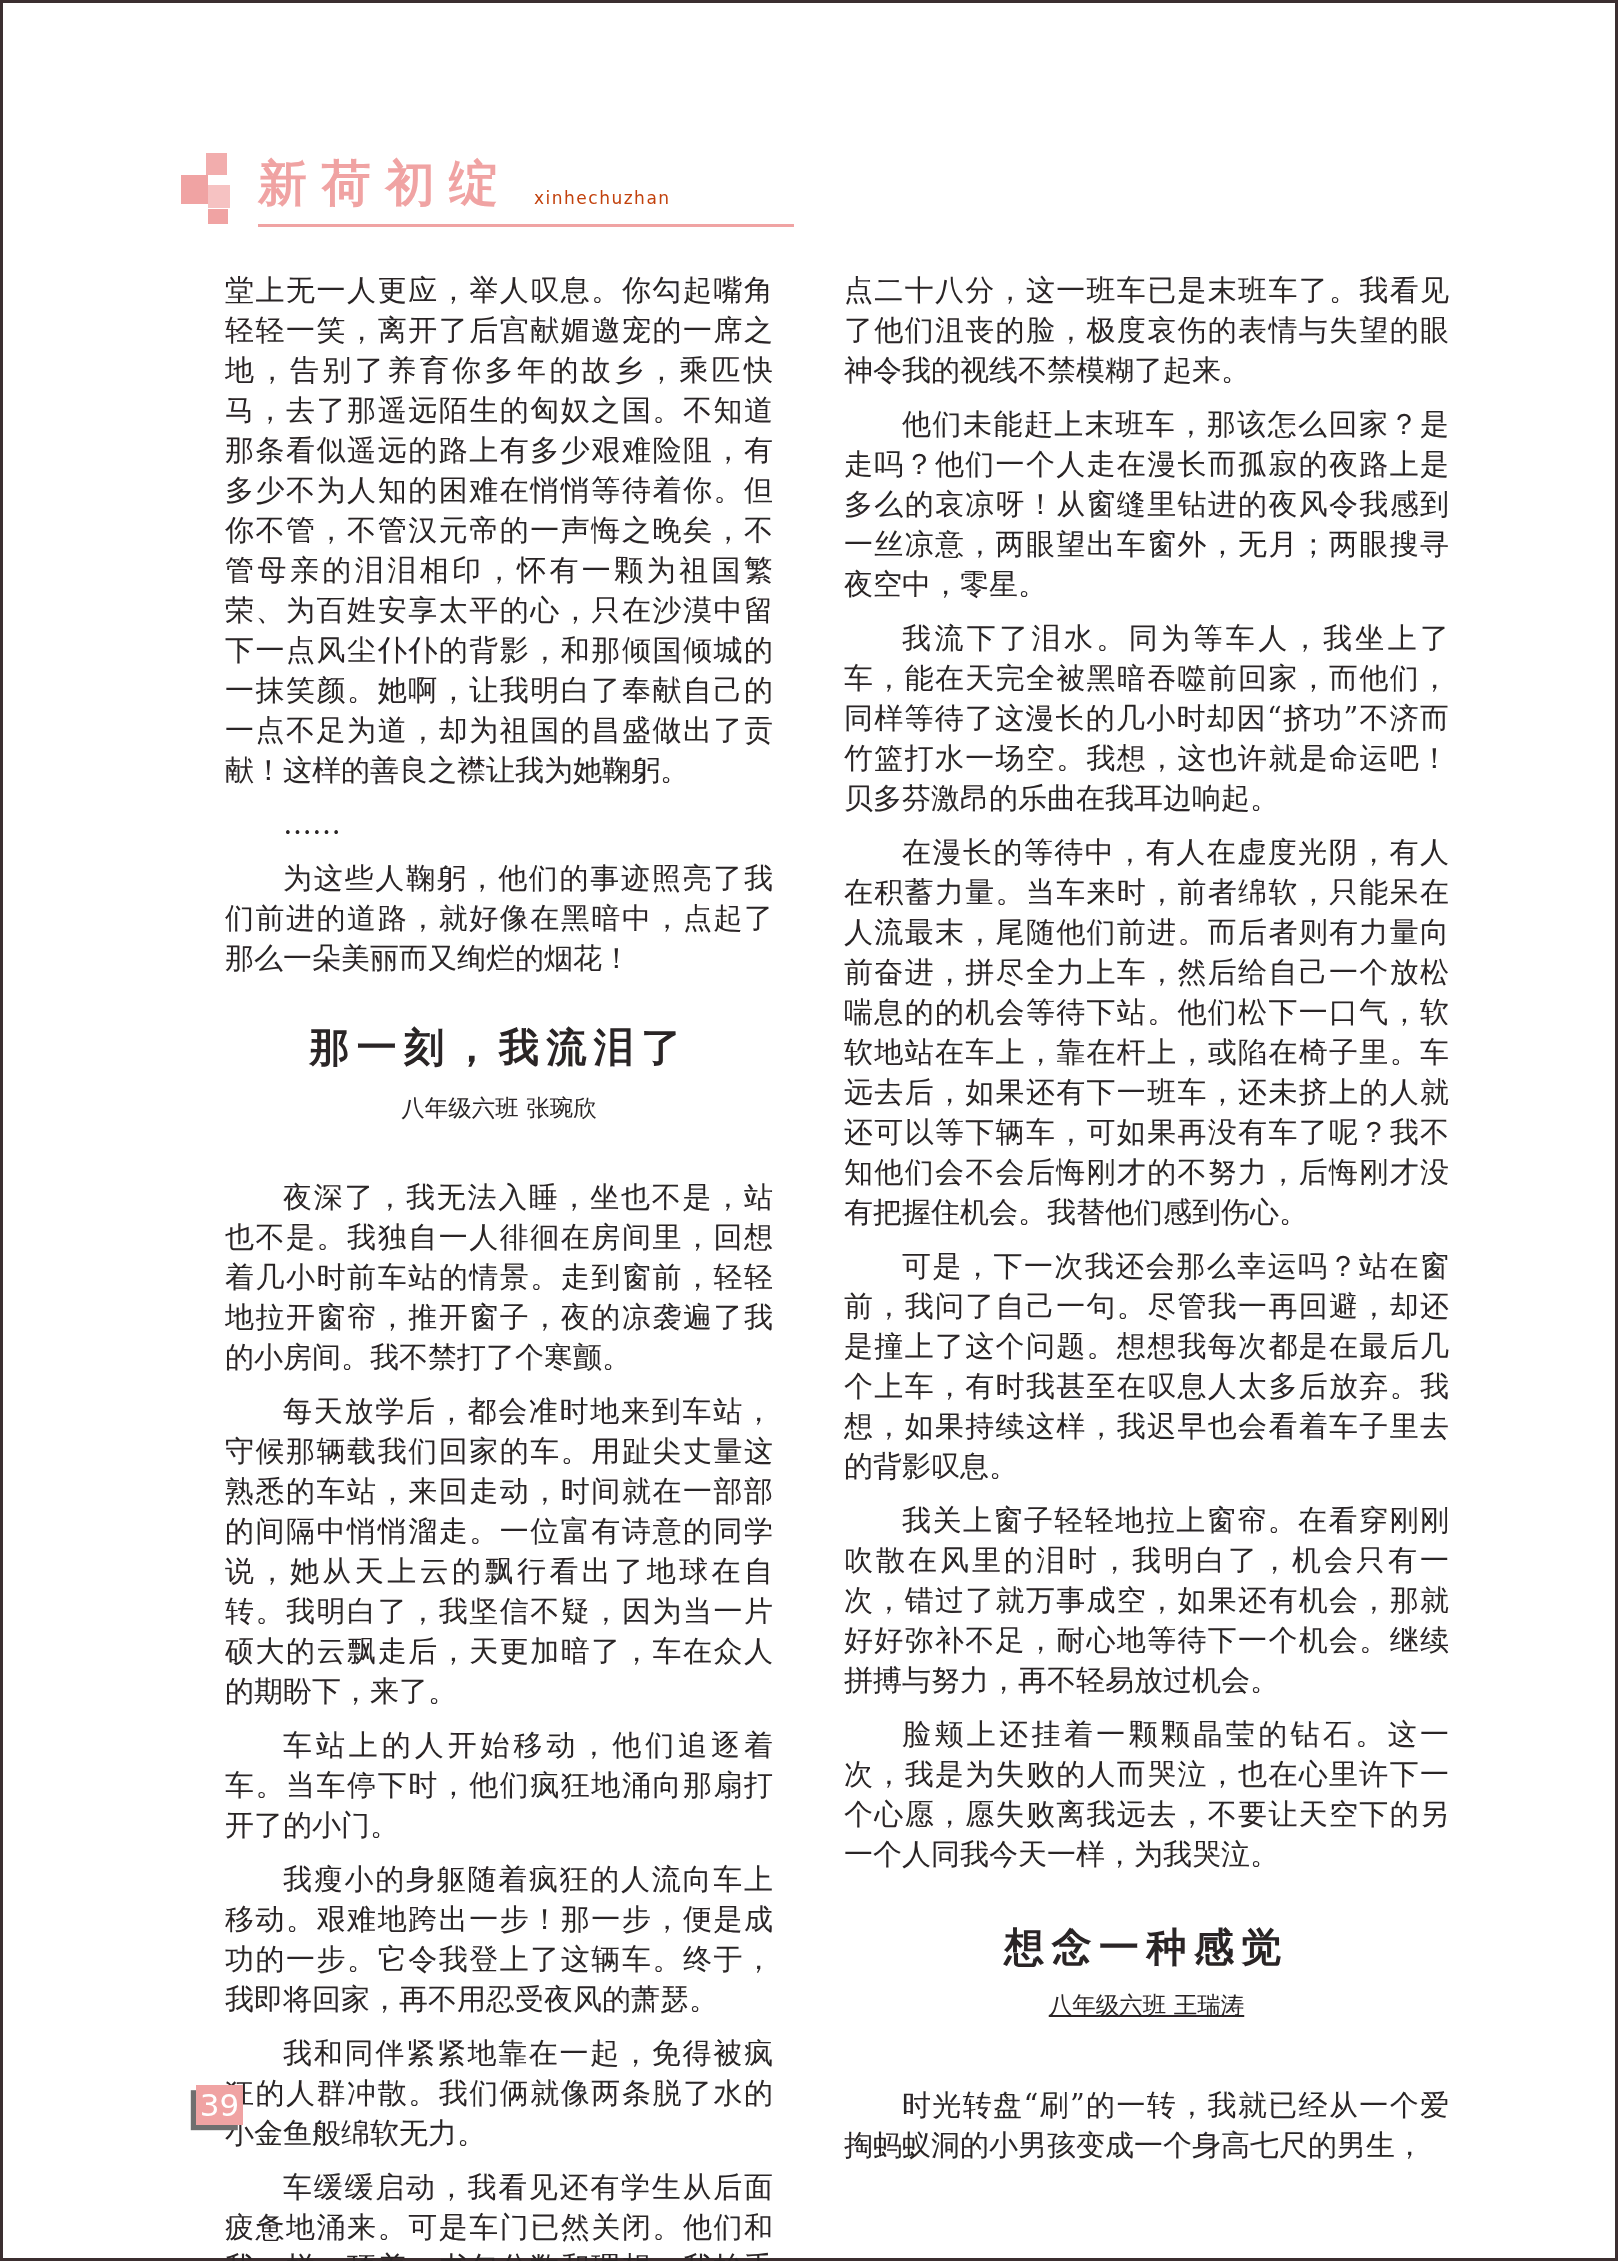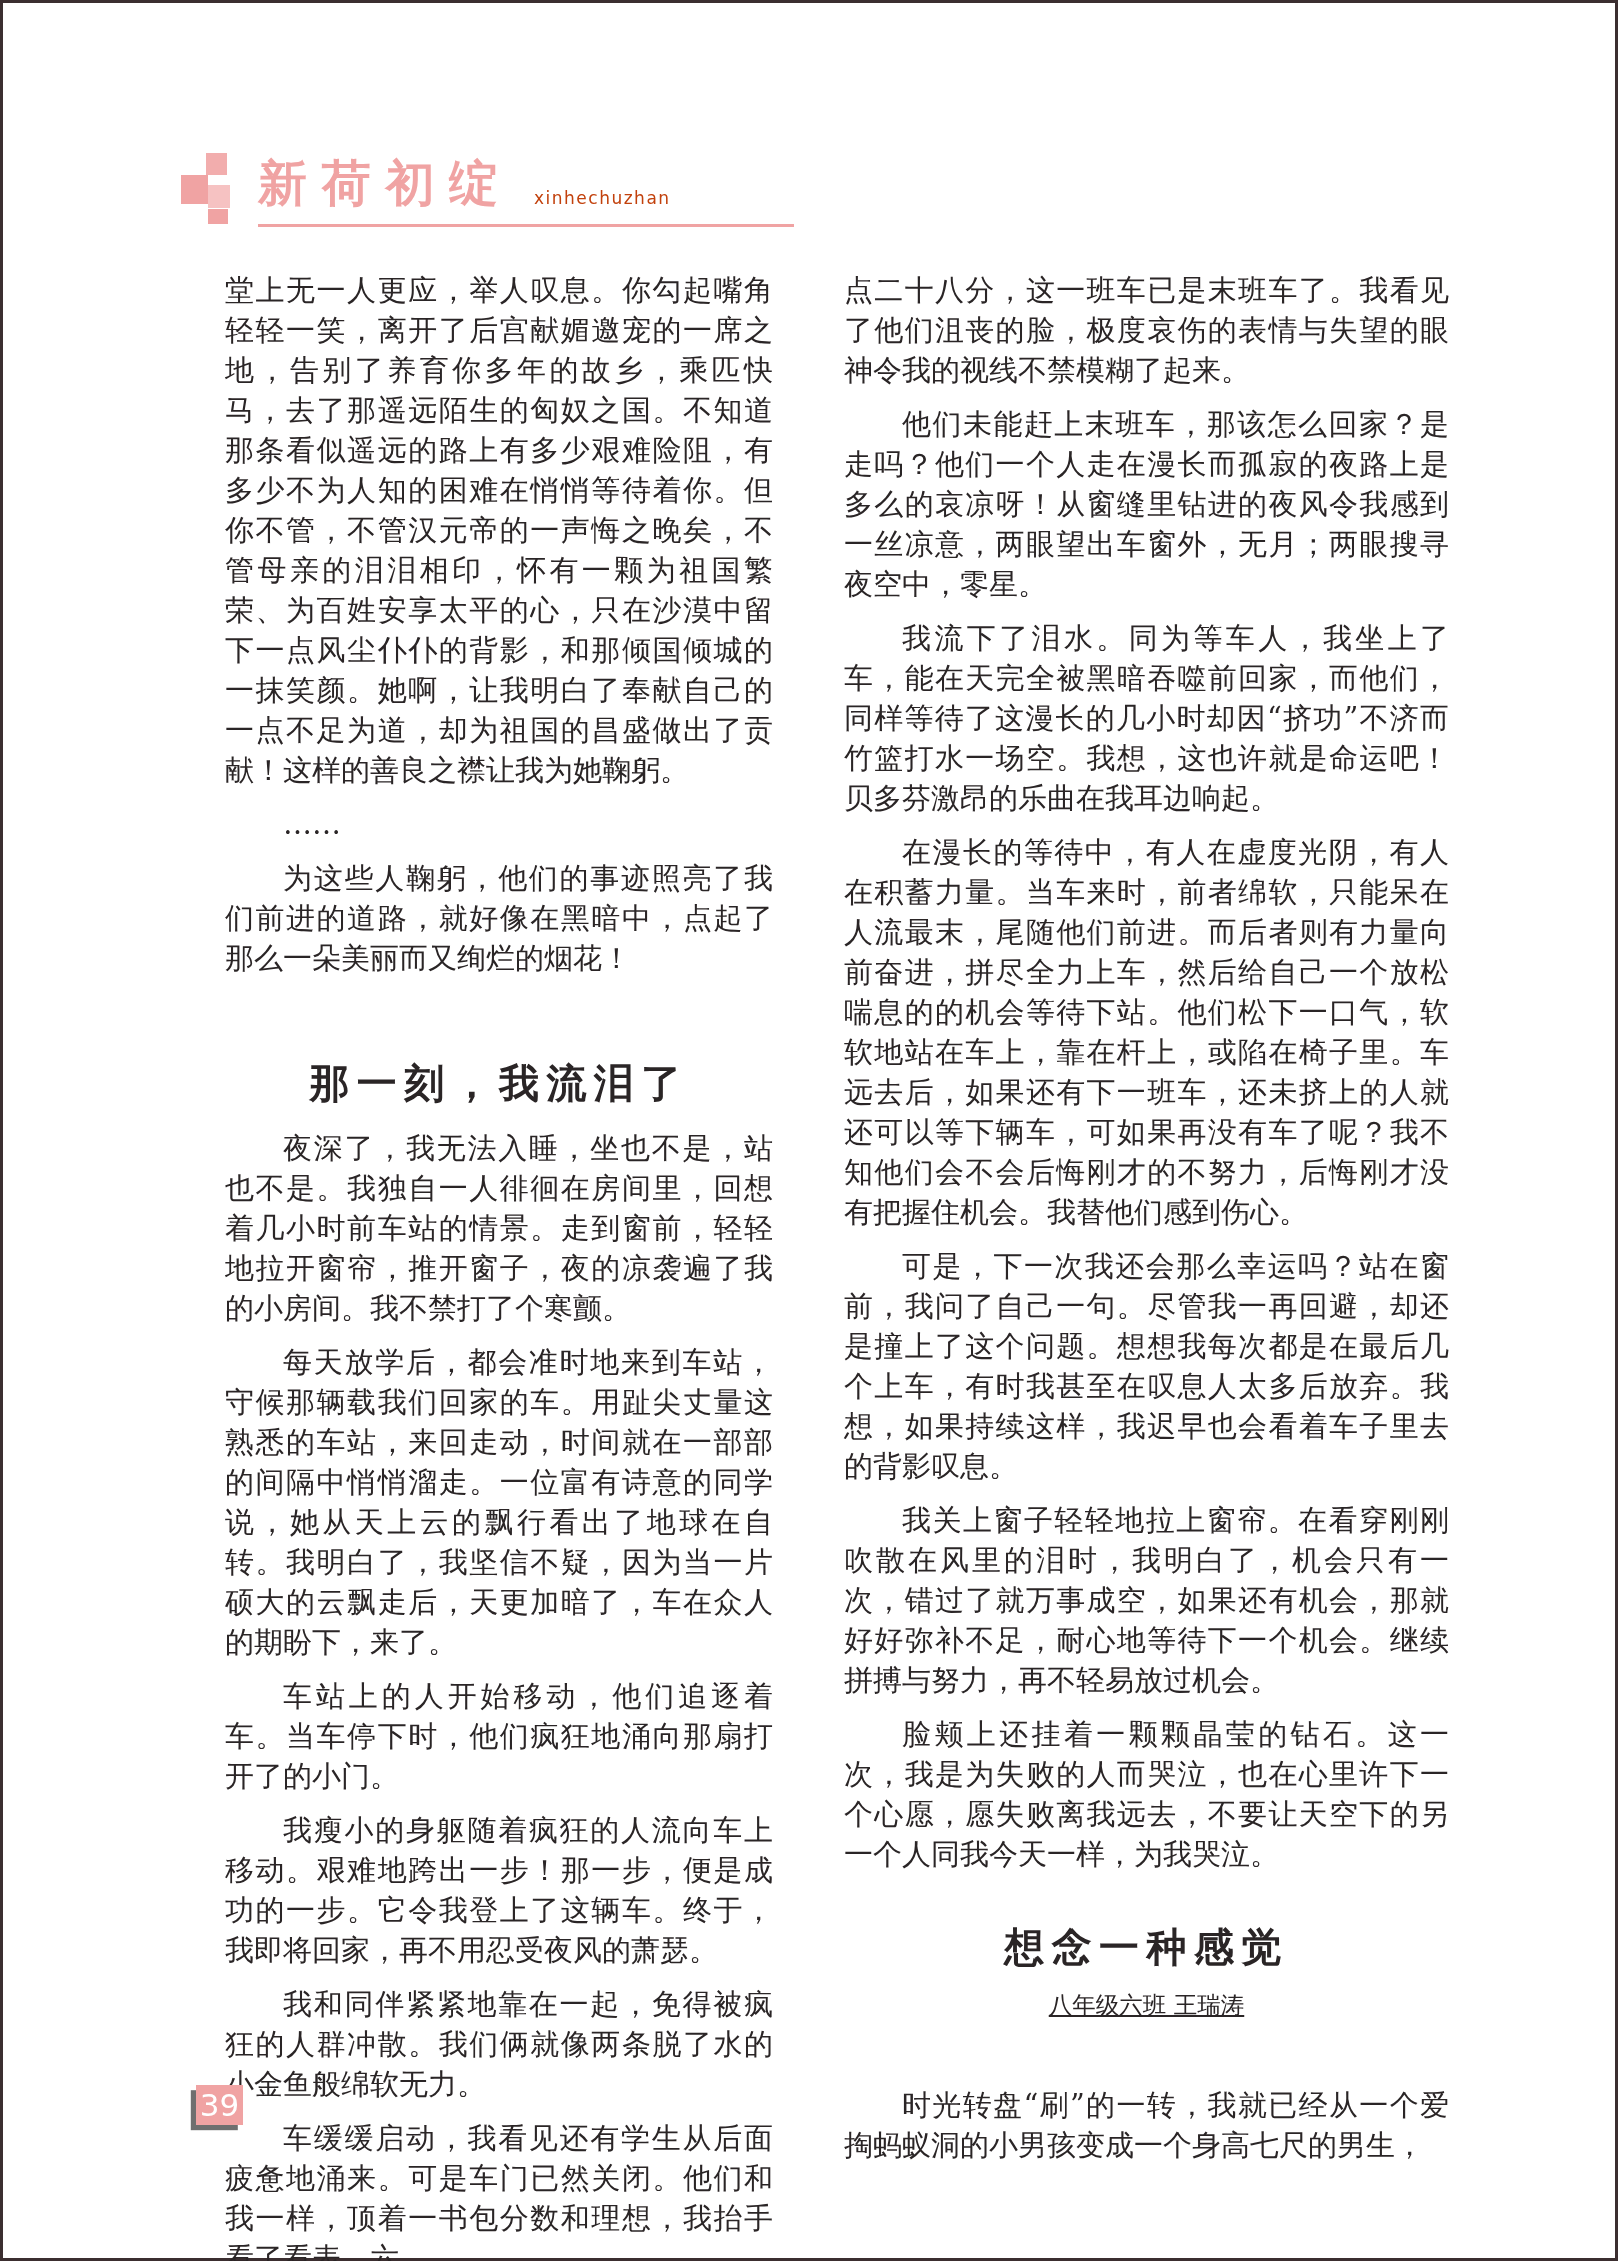--- a/index.html
+++ b/index.html
@@ -23,21 +23,21 @@
   .header-underline{position:absolute;left:77px;top:77px;width:536px;height:2.9px;
          background:#f0a3a3;}
 
   
   .col{position:absolute;top:256px;font-size:29px;line-height:40px;
        text-align:justify;}
   .col-left{left:211px;width:576px;}
   .col-right{left:830px;width:633px;}
   .col p{margin:14px;text-indent:2em;}
   .col p.cont{text-indent:0;}
-  .essay-title{margin:79px 0 19px 0;text-align:center;text-indent:0;
+  .essay-title{margin:43px 0 19px 0;text-align:center;text-indent:0;
        font-size:40px;font-weight:bold;letter-spacing:7.4px;line-height:52px;}
   .essay-title.second{margin-top:47px;margin-bottom:16px;}
   .author{text-align:center;text-indent:0;font-size:23.5px;line-height:32px;
        margin:0 0 53px 0;}
   .author.second{margin-bottom:64px;text-decoration:underline;}
 
   
   .page-badge{position:absolute;left:196px;top:2085px;width:47px;height:40px;
        background:#f0a3a3;box-shadow:-5.2px 5.2px 0 #6f6f6f;color:#ffffff;
        font-family:"DejaVu Sans","Liberation Sans",sans-serif;font-size:31px;
@@ -59,20 +59,21 @@
   <div class="brand-pinyin">xinhechuzhan</div>
   <div class="header-underline"></div>
 </div>
 
 <div class="col col-left">
   <p class="cont">堂上无一人更应，举人叹息。你勾起嘴角轻轻一笑，离开了后宫献媚邀宠的一席之地，告别了养育你多年的故乡，乘匹快马，去了那遥远陌生的匈奴之国。不知道那条看似遥远的路上有多少艰难险阻，有多少不为人知的困难在悄悄等待着你。但你不管，不管汉元帝的一声悔之晚矣，不管母亲的泪泪相印，怀有一颗为祖国繁荣、为百姓安享太平的心，只在沙漠中留下一点风尘仆仆的背影，和那倾国倾城的一抹笑颜。她啊，让我明白了奉献自己的一点不足为道，却为祖国的昌盛做出了贡献！这样的善良之襟让我为她鞠躬。</p>
   <p>……</p>
   <p>为这些人鞠躬，他们的事迹照亮了我们前进的道路，就好像在黑暗中，点起了那么一朵美丽而又绚烂的烟花！</p>
 
   <h2 class="essay-title">那一刻，我流泪了</h2>
+  <div class="author">八年级六班 张琬欣</div>
 
   <p>夜深了，我无法入睡，坐也不是，站也不是。我独自一人徘徊在房间里，回想着几小时前车站的情景。走到窗前，轻轻地拉开窗帘，推开窗子，夜的凉袭遍了我的小房间。我不禁打了个寒颤。</p>
   <p>每天放学后，都会准时地来到车站，守候那辆载我们回家的车。用趾尖丈量这熟悉的车站，来回走动，时间就在一部部的间隔中悄悄溜走。一位富有诗意的同学说，她从天上云的飘行看出了地球在自转。我明白了，我坚信不疑，因为当一片硕大的云飘走后，天更加暗了，车在众人的期盼下，来了。</p>
   <p>车站上的人开始移动，他们追逐着车。当车停下时，他们疯狂地涌向那扇打开了的小门。</p>
   <p>我瘦小的身躯随着疯狂的人流向车上移动。艰难地跨出一步！那一步，便是成功的一步。它令我登上了这辆车。终于，我即将回家，再不用忍受夜风的萧瑟。</p>
   <p>我和同伴紧紧地靠在一起，免得被疯狂的人群冲散。我们俩就像两条脱了水的小金鱼般绵软无力。</p>
   <p>车缓缓启动，我看见还有学生从后面疲惫地涌来。可是车门已然关闭。他们和我一样，顶着一书包分数和理想，我抬手看了看表，六</p>
 </div>
 
 <div class="col col-right">

